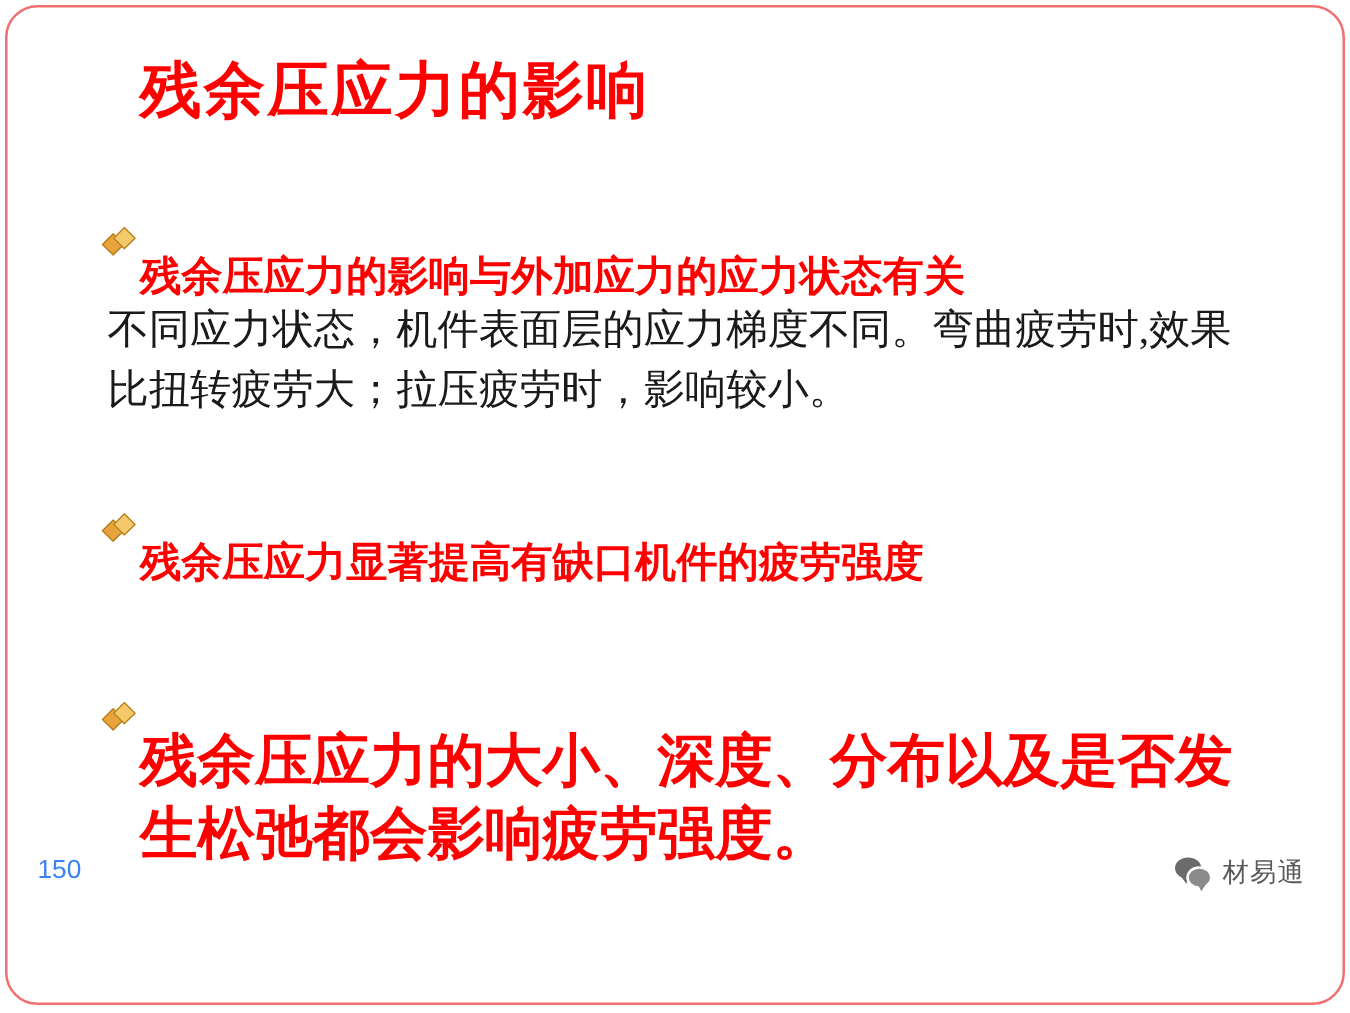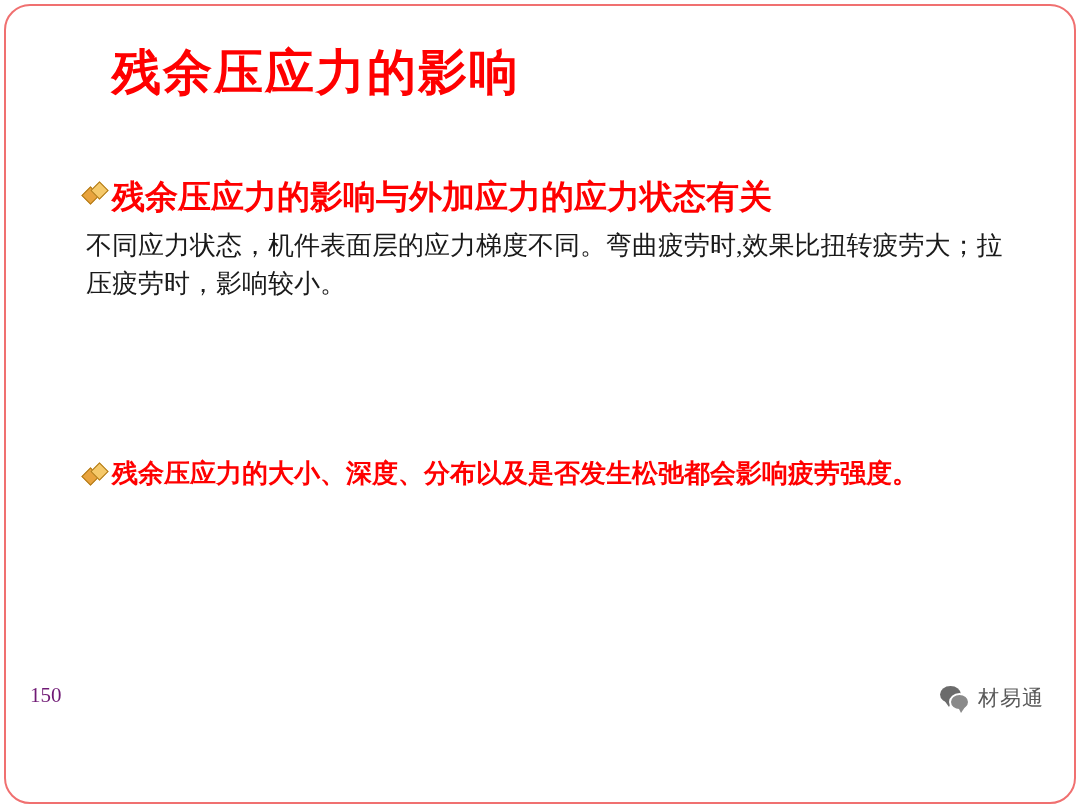--- a/index.html
+++ b/index.html
@@ -74,41 +74,42 @@
   }
   .bullet-icon .d1 { left: 0px; top: 7px; }
   .bullet-icon .d2 { left: 9px; top: 2px; background: #f5c96a; }
   .heading {
     font-family: "DejaVu Serif", serif;
     font-size: 33px;
     font-weight: bold;
     color: #ff0000;
     line-height: 1.25;
     letter-spacing: 0px;
+    margin-top: 24px;
   }
   .body-text {
     font-family: "Liberation Serif", serif;
-    font-size: 26px;
+    font-size: 33px;
     color: #1a1a1a;
     line-height: 1.45;
-    margin-top: 10px;
+    margin-top: 0;
     padding-left: 2px;
   }
   .block.last .heading {
-    font-size: 26px;
+    font-size: 46px;
   }
   .gap-1 { height: 42px; }
   .gap-2 { height: 60px; }
   .page-number {
     position: absolute;
     left: 30px;
     bottom: 26px;
-    font-family: Liberation Serif, serif;
+    font-family: Liberation Sans, sans-serif;
     font-size: 21px;
-    color: #701a75;
+    color: #3b82f6;
   }
   .watermark {
     position: absolute;
     right: 36px;
     bottom: 22px;
     display: flex;
     align-items: center;
     gap: 8px;
   }
   .wechat-icon {
@@ -174,20 +175,27 @@
             <span class="d2"></span>
         </span>
         <span class="heading">残余压应力的影响与外加应力的应力状态有关</span>
       </div>
       <div class="body-text">不同应力状态，机件表面层的应力梯度不同。弯曲疲劳时,效果比扭转疲劳大；拉压疲劳时，影响较小。</div>
     </div>
 
     <div class="gap-1"></div>
 
     <div class="block">
+      <div class="heading-row">
+        <span class="bullet-icon">
+          <span class="d1"></span>
+            <span class="d2"></span>
+        </span>
+        <span class="heading">残余压应力显著提高有缺口机件的疲劳强度</span>
+      </div>
     </div>
 
     <div class="gap-2"></div>
 
     <div class="block last">
       <div class="heading-row">
         <span class="bullet-icon">
           <span class="d1"></span>
             <span class="d2"></span>
         </span>

